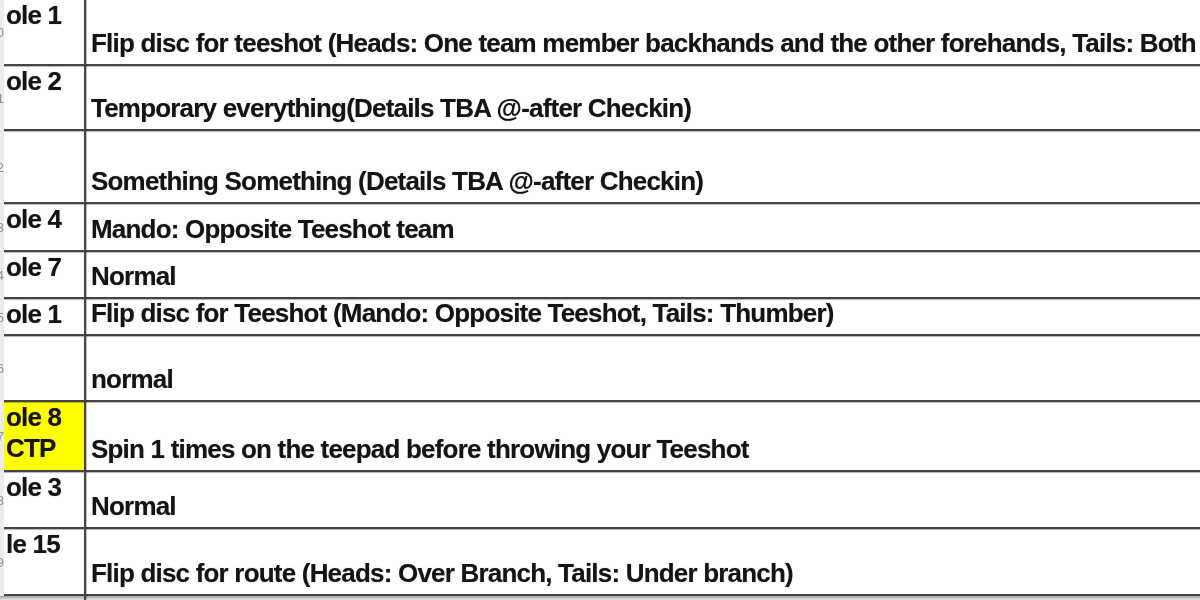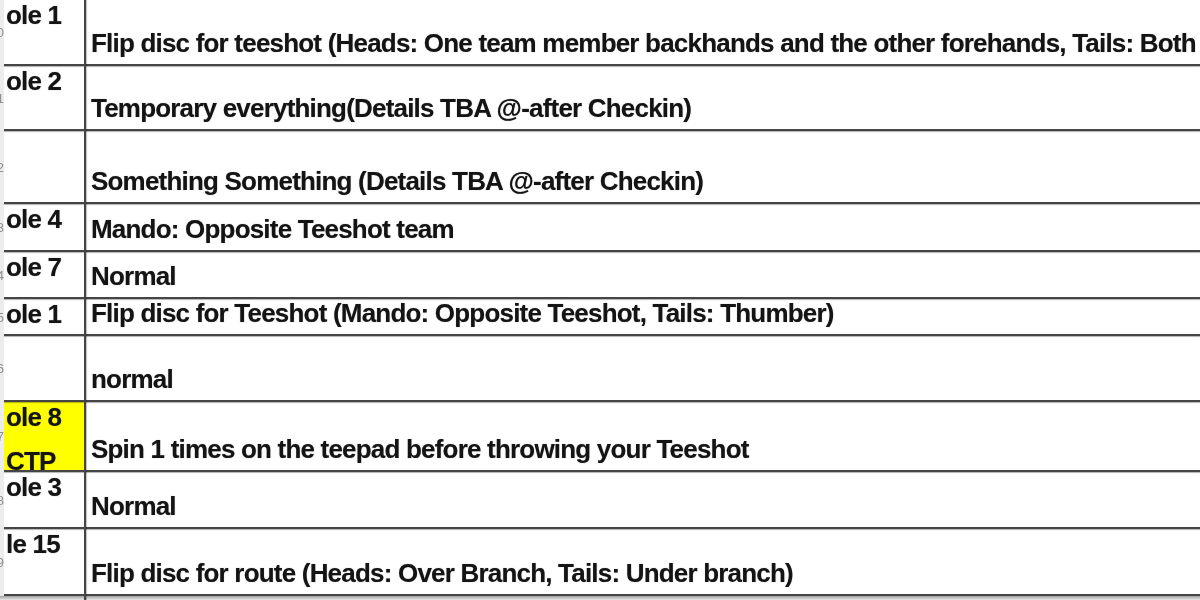--- a/index.html
+++ b/index.html
@@ -19,21 +19,21 @@
   }
   .gutter-digit {
     position:absolute; right:0; top:50%; transform:translateY(-50%);
     font-size:13px; font-weight:400; color:#8f8f8f; line-height:13px;
   }
   .hole-cell {
     position:absolute; left:4px; width:80px; top:0; bottom:0;
     display:flex; flex-direction:column; 
     padding:0 0 5px 2px; box-sizing:border-box; overflow:hidden;
   }
-  .hole-cell.hl { background:var(--hl,#ffff00);gap:13px; }
+  .hole-cell.hl { background:var(--hl,#ffff00); }
   .rule-cell {
     position:absolute; left:86px; right:0; top:0; bottom:0;
     display:flex; flex-direction:column; justify-content:flex-end;
     padding:0 0 5px 5px; box-sizing:border-box; overflow:hidden;
   }
   .cell-text {
     font-weight:700; font-size:26px; letter-spacing:-0.8px;
     color:#141414; line-height:31px; white-space:nowrap;
     text-shadow:0 0 1px rgba(20,20,20,0.45);
   }

